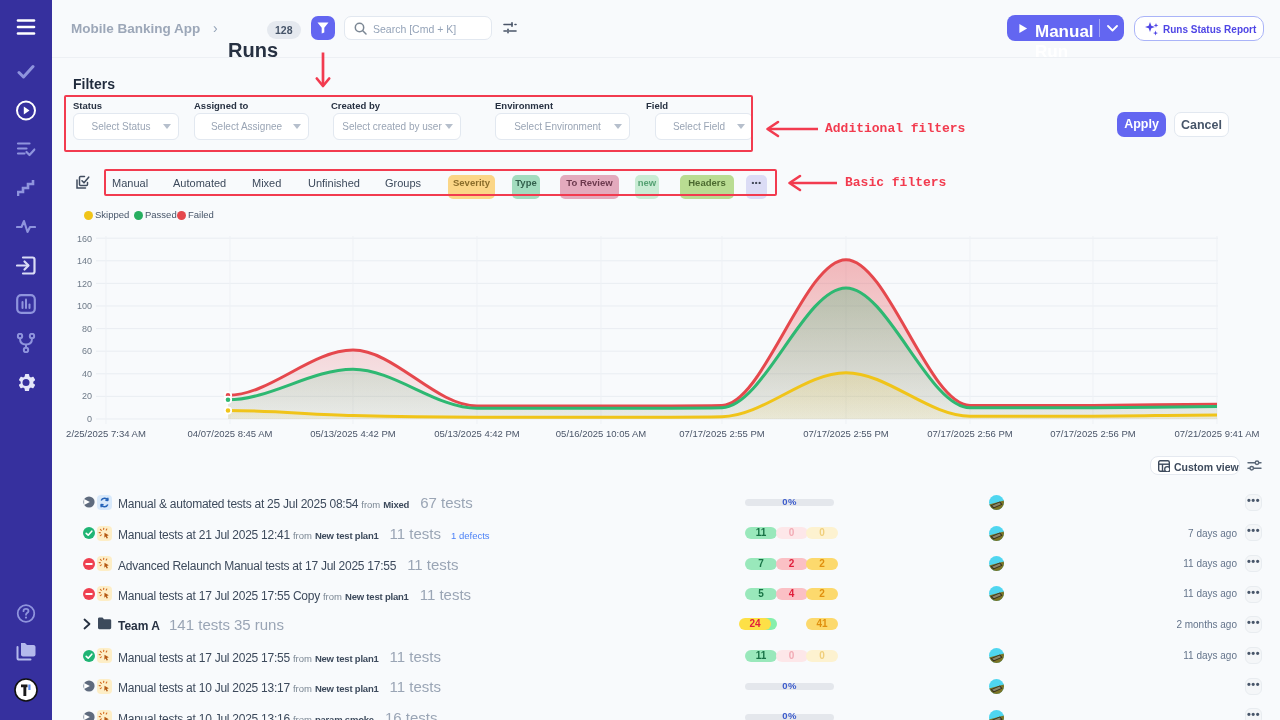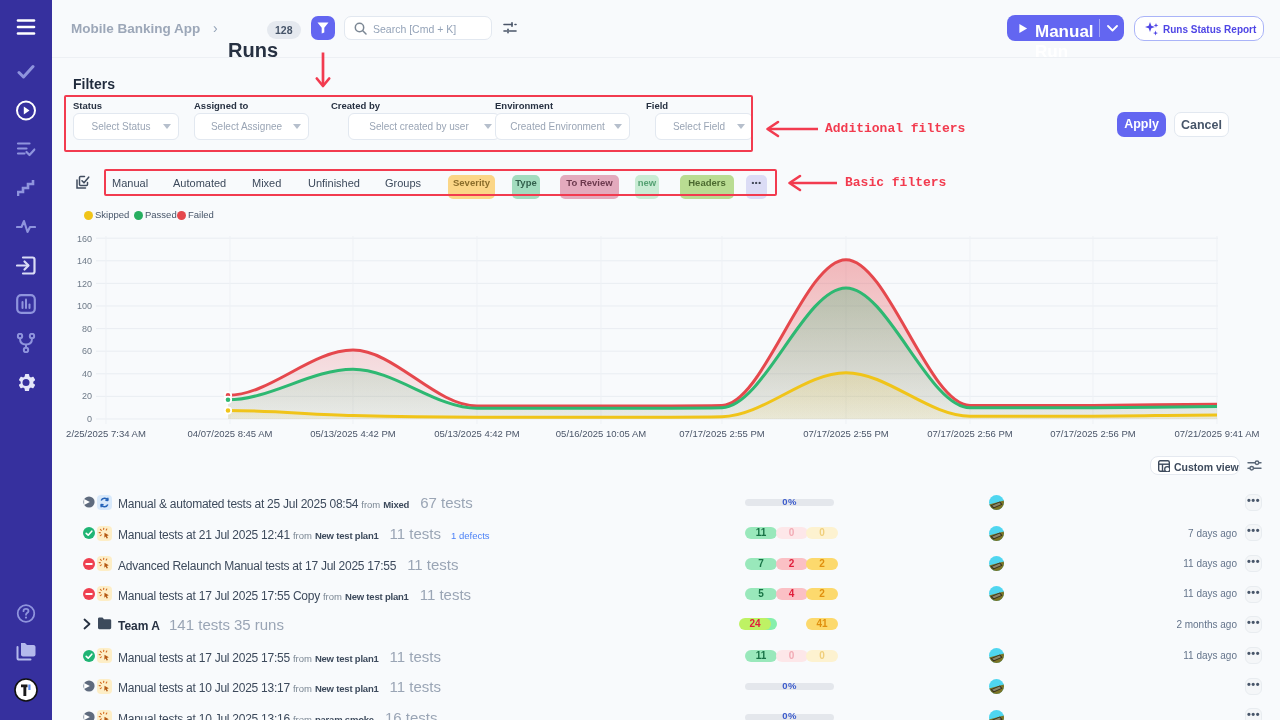--- a/index.html
+++ b/index.html
@@ -183,29 +183,29 @@
   </div>
 <div class="fgroup abs" style="left:194px;top:100px">
     <span class="flabel" style="left:0">Assigned to</span>
     <div class="fsel" style="left:0;width:115px">
       <span class="ph" style="padding-right:10px">Select Assignee</span>
       <span class="car"></span>
     </div>
   </div>
 <div class="fgroup abs" style="left:331px;top:100px">
     <span class="flabel" style="left:0">Created by</span>
-    <div class="fsel" style="left:17px;width:152px">
+    <div class="fsel" style="left:2px;width:128px">
       <span class="ph" style="padding-right:10px">Select created by user</span>
       <span class="car"></span>
     </div>
   </div>
 <div class="fgroup abs" style="left:495px;top:100px">
     <span class="flabel" style="left:0">Environment</span>
     <div class="fsel" style="left:0;width:135px">
-      <span class="ph" style="padding-right:10px">Created Environment</span>
+      <span class="ph" style="padding-right:10px">Select Environment</span>
       <span class="car"></span>
     </div>
   </div>
 <div class="fgroup abs" style="left:646px;top:100px">
     <span class="flabel" style="left:0">Field</span>
     <div class="fsel" style="left:9px;width:98px">
       <span class="ph" style="padding-right:10px">Select Field</span>
       <span class="car"></span>
     </div>
   </div>
@@ -451,21 +451,21 @@
 <span class="date" style="top:588px">11 days ago</span>
 <div class="dots-btn" style="top:586px"><span>•••</span></div>
 <svg class="abs" style="left:83px;top:618px" width="8" height="12" viewBox="0 0 8 12">
     <path d="M1.5 1.5 L6.5 6 L1.5 10.5" stroke="#273142" stroke-width="1.8" fill="none" stroke-linecap="round" stroke-linejoin="round"></path>
   </svg>
 <svg class="abs" style="left:97px;top:617px" width="15" height="13" viewBox="0 0 15 13">
     <path d="M1 2 C1 1.2 1.6 0.6 2.4 0.6 L5.5 0.6 L7 2.2 L12.8 2.2 C13.6 2.2 14.2 2.8 14.2 3.6 L14.2 10.8 C14.2 11.6 13.6 12.2 12.8 12.2 L2.4 12.2 C1.6 12.2 1 11.6 1 10.8 Z" fill="#3d4a5c"></path>
   </svg>
 <div class="abs" style="left:118px;top:616px;white-space:nowrap"><span style="font-size:12px;font-weight:700;color:#273142">Team A</span><span class="ntests" style="margin-left:9px">141 tests</span><span class="ntests" style="margin-left:4px">35 runs</span></div>
 <span class="cpill" style="left:745px;top:618px;background:#86efac;color:#177245">76</span>
-<span class="cpill" style="left:739px;top:618px;background:#bef264;color:#e01e3c">24</span>
+<span class="cpill" style="left:739px;top:618px;background:#fde047;color:#e01e3c">24</span>
 <span class="cpill" style="left:806px;top:618px;background:#fcd96d;color:#e08f0e">41</span>
 <span class="date" style="top:619px">2 months ago</span>
 <div class="dots-btn" style="top:616px"><span>•••</span></div>
 <svg class="abs" style="left:83px;top:650px" width="12" height="12" viewBox="0 0 12 12">
     <circle cx="6" cy="6" r="6" fill="#1fb474"></circle>
     <path d="M3.2 6.3 L5.2 8.2 L8.8 4.2" stroke="#fff" stroke-width="1.6" fill="none" stroke-linecap="round" stroke-linejoin="round"></path>
   </svg>
 <svg class="abs" style="left:97px;top:648px" width="15" height="15" viewBox="0 0 15 15">
     <rect width="15" height="15" rx="4" fill="#fdeec7"></rect>
     <path d="M7.5 6.8 L11.8 9.2 L9.9 9.9 L11 12 L9.6 12.6 L8.7 10.5 L7.3 11.7 Z" fill="#b45a14"></path>

